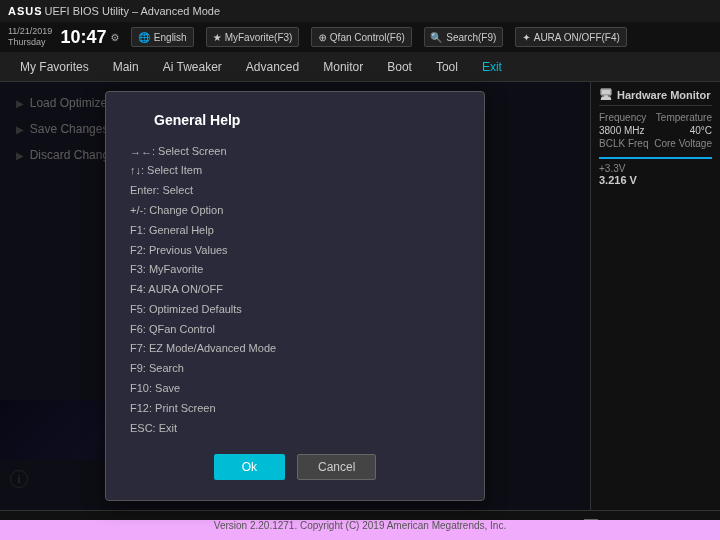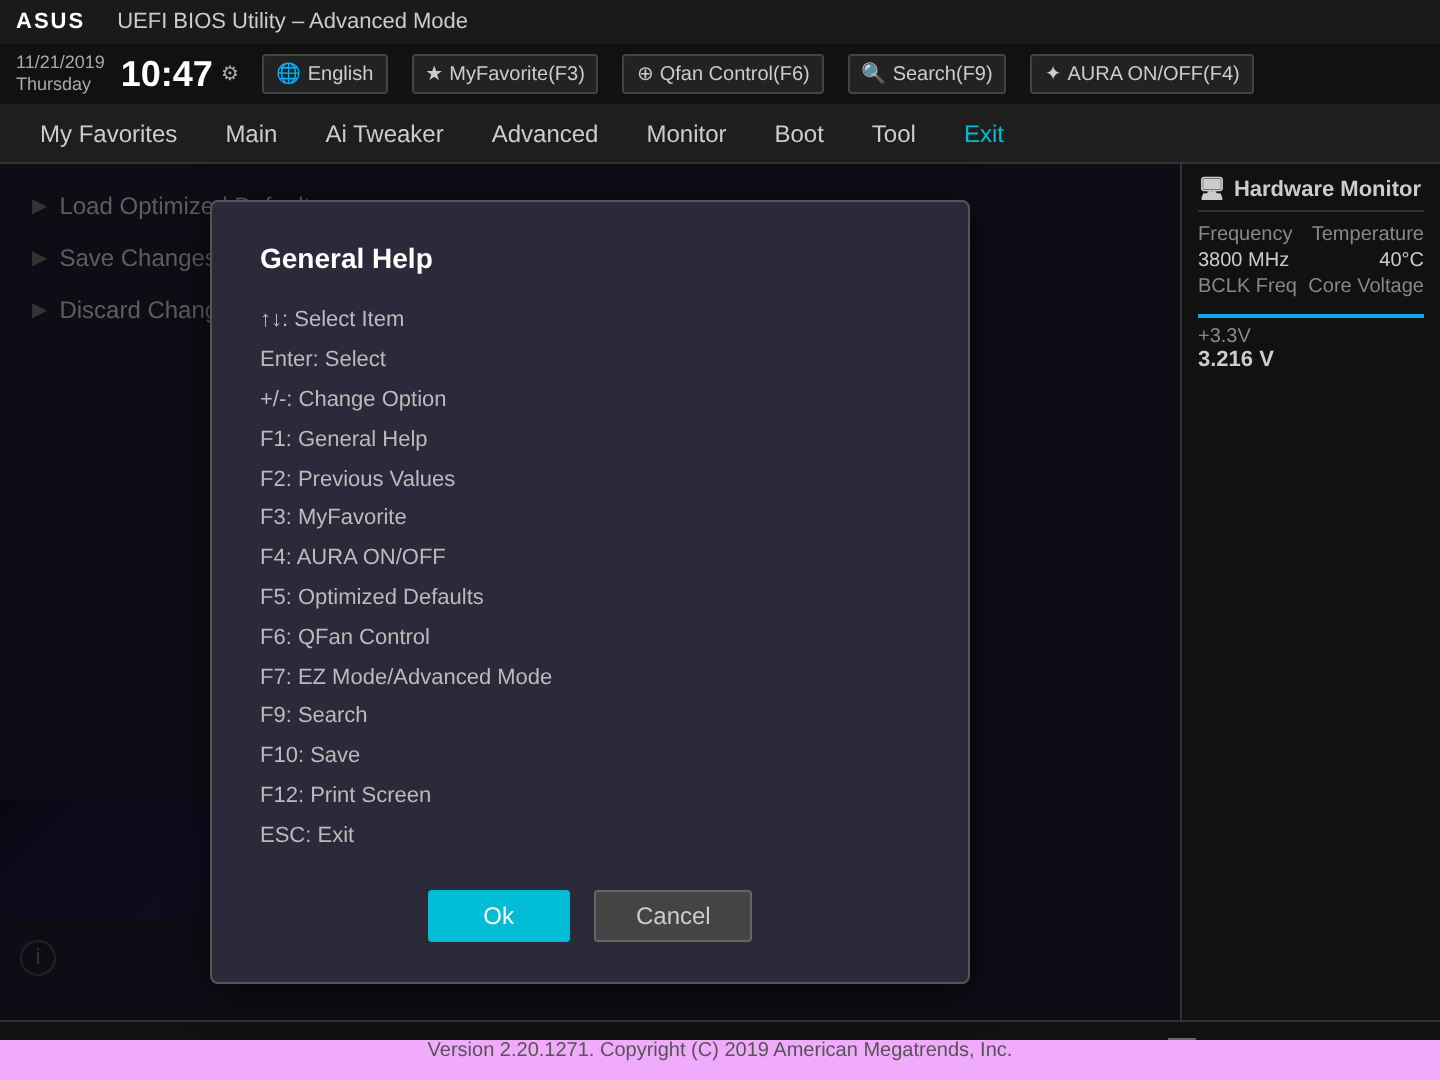--- a/index.html
+++ b/index.html
@@ -14,21 +14,21 @@
       position: relative;
     }
 
     
     .top-bar {
       background: #1a1a1a;
       height: 22px;
       display: flex;
       align-items: center;
       padding: 0 8px;
-      gap: 16px;
+      gap: 2px;
     }
     .asus-logo {
       color: #fff;
       font-weight: bold;
       font-size: 11px;
       letter-spacing: 1px;
     }
     .title-text {
       color: #ccc;
       font-size: 11px;
@@ -175,20 +175,21 @@
       border-radius: 4px;
       width: 380px;
       padding: 20px 24px;
       box-shadow: 0 4px 20px rgba(0,0,0,0.6);
     }
     .dialog-title {
       color: #fff;
       font-size: 14px;
       font-weight: bold;
       margin-bottom: 14px;
+      margin-left: 24px;
     }
     .dialog-content {
       color: #bbb;
       font-size: 11px;
       line-height: 1.8;
       margin-bottom: 16px;
     }
     .dialog-buttons {
       display: flex;
       justify-content: center;
@@ -344,20 +345,21 @@
     </div>
     <div class="menu-item">
       <span class="arrow">▶</span>
       <span>Discard Changes &amp; Exit</span>
     </div>
 
     <div class="dialog-overlay">
       <div class="dialog">
         <div class="dialog-title">General Help</div>
         <div class="dialog-content">
+          <div>→←: Select Screen</div>
           <div>↑↓: Select Item</div>
           <div>Enter: Select</div>
           <div>+/-: Change Option</div>
           <div>F1: General Help</div>
           <div>F2: Previous Values</div>
           <div>F3: MyFavorite</div>
           <div>F4: AURA ON/OFF</div>
           <div>F5: Optimized Defaults</div>
           <div>F6: QFan Control</div>
           <div>F7: EZ Mode/Advanced Mode</div>

